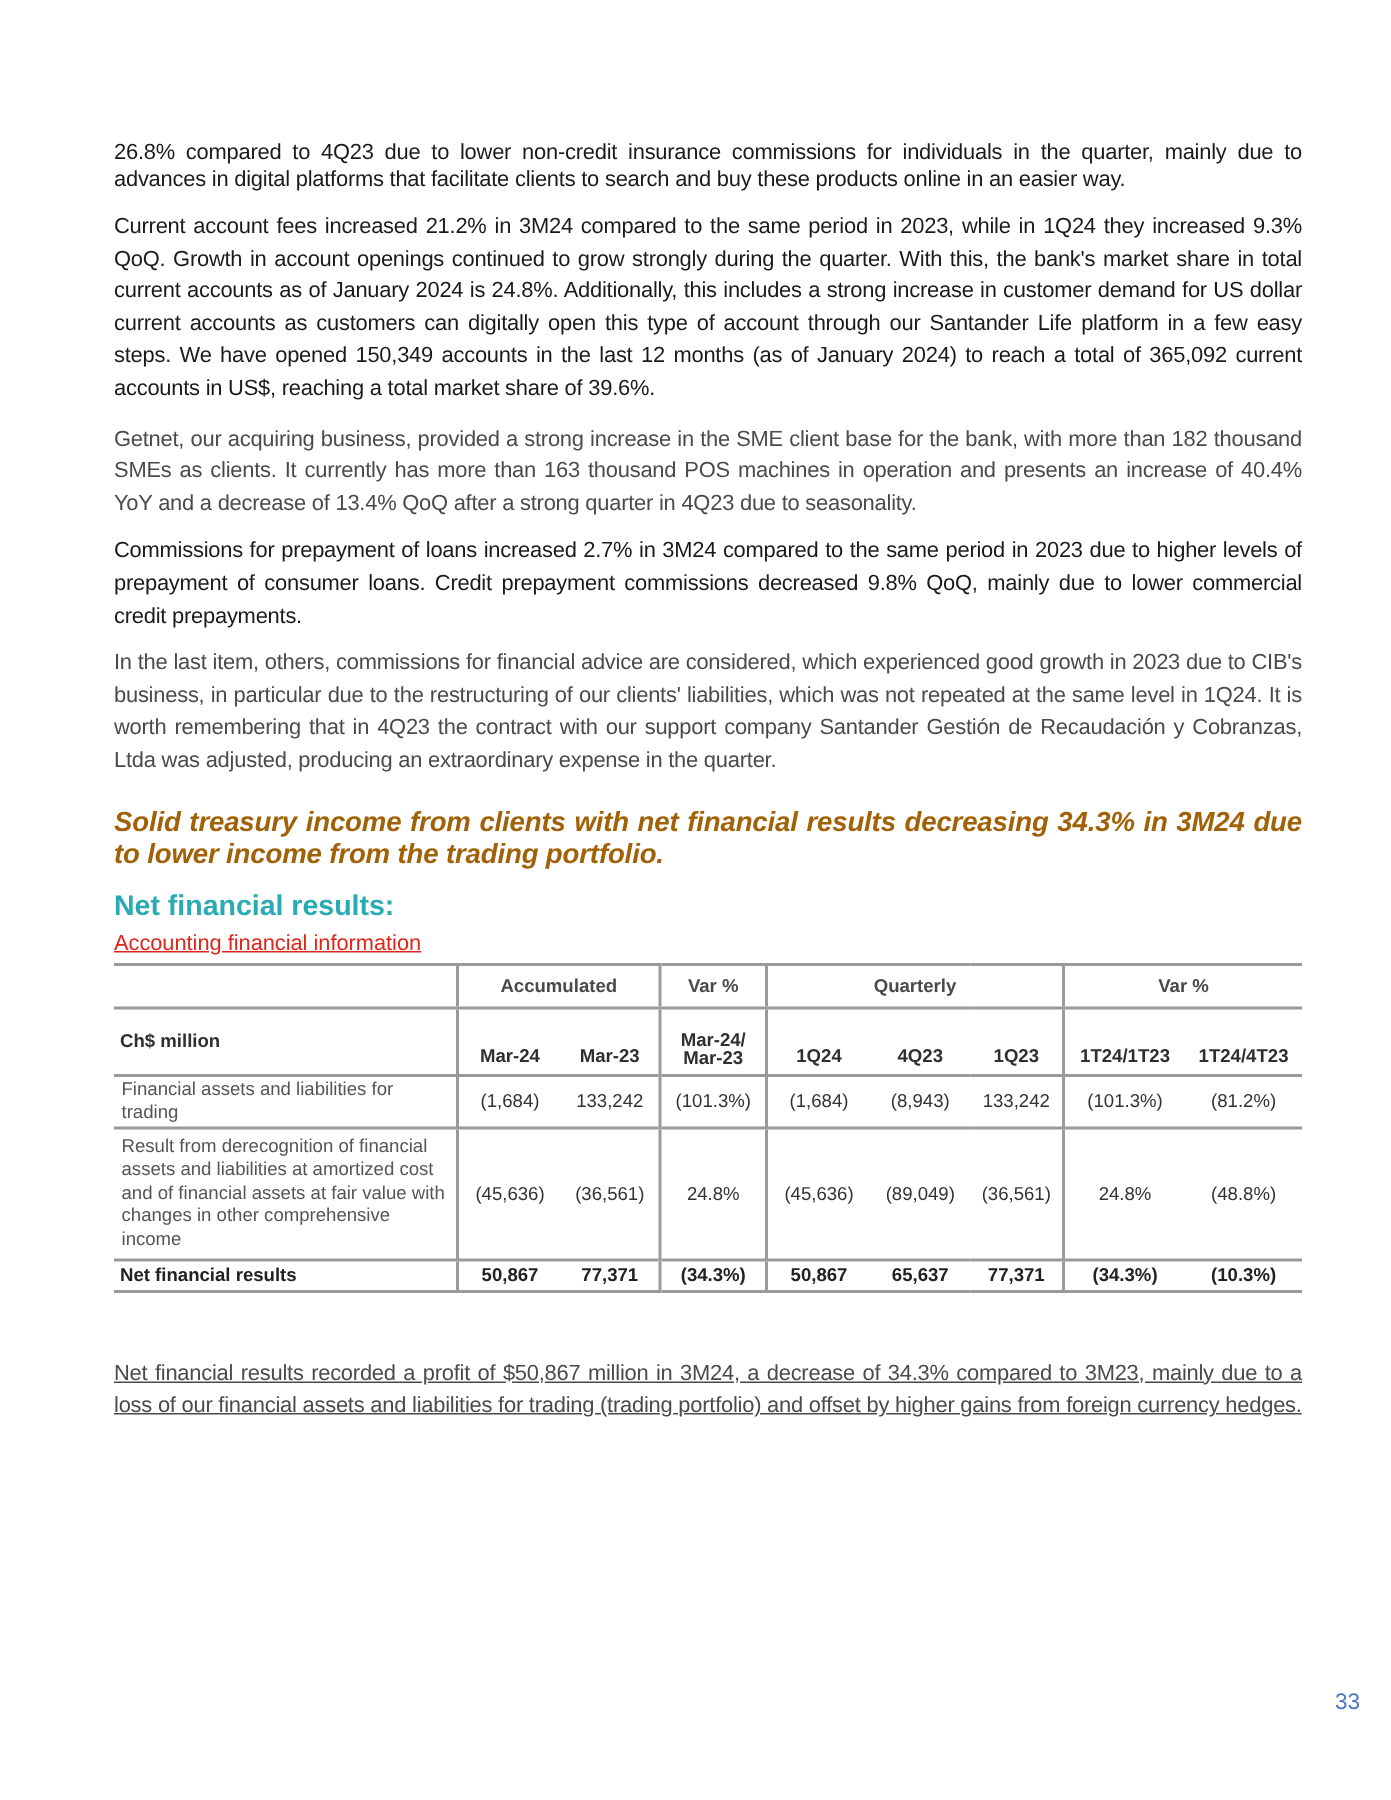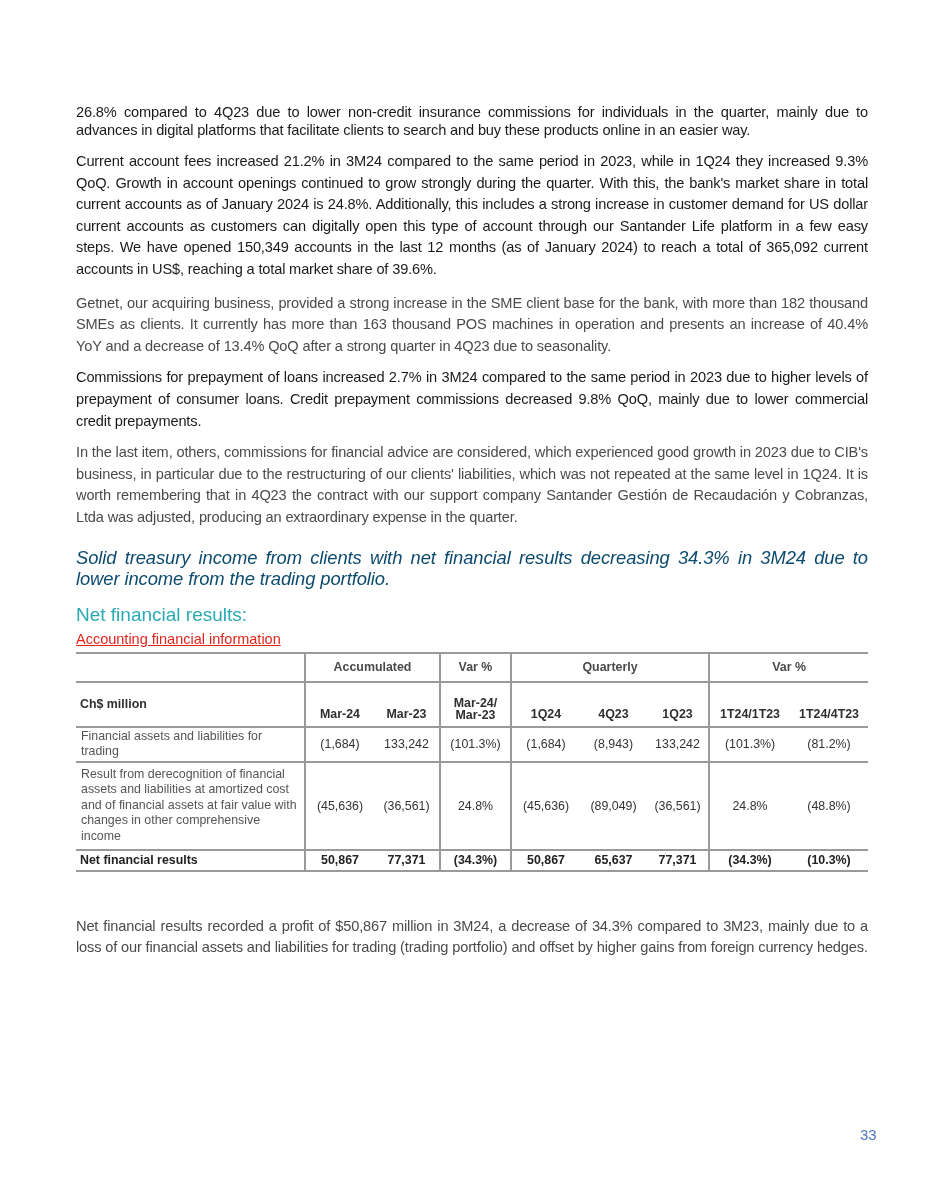--- a/index.html
+++ b/index.html
@@ -1,57 +1,57 @@
 <!DOCTYPE html>
 <html><head>
   <meta charset="utf-8">
   <style>
     html, body { margin: 0; padding: 0; background: #ffffff; }
     body {
       width: 927px; height: 1200px; position: relative; overflow: hidden;
       font-family: "Liberation Sans", sans-serif;
     }
-    .page { position: absolute; left: 76px; top: 103px; width: 792px; }
+    .page { position: absolute; left: 76px; top: 93px; width: 792px; }
     p.para {
       margin: 0; text-align: justify; font-size: 14.6px; line-height: 21.6px;
       letter-spacing: -0.15px;
     }
     .black { color: #1a1a1a; }
     .grey { color: #4a4a4a; }
     #p1 { line-height: 18px; }
     #p2 { margin-top: 12px; }
     #p3 { margin-top: 12px; }
     #p4 { margin-top: 10px; }
     #p5 { margin-top: 10px; }
     .headline {
-      margin: 18px 0 0 0; font-size: 18.4px; line-height: 21px; font-weight: normal;
-      font-style: italic; color: #0c4a6e; text-align: justify; letter-spacing: -0.1px;
+      margin: 18px 0 0 0; font-size: 18.4px; line-height: 21px; font-weight: bold;
+      font-style: italic; color: #a16207; text-align: justify; letter-spacing: -0.1px;
     }
     .section-title {
-      margin: 14px 0 0 0; font-size: 19px; line-height: 24px; font-weight: normal; color: #2aaab2;
+      margin: 14px 0 0 0; font-size: 19px; line-height: 24px; font-weight: bold; color: #2aaab2;
     }
     .section-sub {
       margin: 3px 0 0 0; font-size: 14.5px; line-height: 18px; color: #e0251b; text-decoration: underline;
     }
     table.fin {
       margin-top: 4px; border-collapse: collapse; width: 792px; font-size: 12.4px;
       color: #2f2f2f; table-layout: fixed;
     }
     table.fin td, table.fin th { padding: 0 4px; }
     table.fin .top-row td { border-top: 2px solid #9a9a9a; border-bottom: 2px solid #9a9a9a; height: 27px; font-weight: bold; text-align: center; color: #4a4a4a;}
     table.fin .hdr-row td { height: 38px; font-weight: bold; color: #2f2f2f; vertical-align: bottom; padding-bottom: 5px; text-align: center; }
     table.fin .hdr-row td.lbl { text-align: left; vertical-align: middle; padding-bottom: 0; padding-top: 0;}
     table.fin .hdr-row td.two { line-height: 12px; }
     table.fin .body-row td { border-top: 2px solid #9a9a9a; text-align: center; vertical-align: middle; color: #333; }
     table.fin .body-row td.lbl { text-align: left; color: #555; line-height: 15.5px; padding: 1px 6px 1px 5px; font-size: 12.4px;}
     table.fin .total-row td { border-top: 2px solid #9a9a9a; border-bottom: 2px solid #9a9a9a; height: 19px; font-weight: bold; text-align: center; color: #222; }
     table.fin .total-row td.lbl { text-align: left; }
     .vb { border-left: 2px solid #9a9a9a; border-radius: 12px; }
     .page-number {
-      position: absolute; left: 860px; top: 1126px; font-size: 15px; color: #4a76c4;
+      position: absolute; left: 890px; top: 1126px; font-size: 15px; color: #4a76c4;
     }
   </style>
 </head>
 <body>
 
 <div class="page">
   <p class="para black" id="p1">26.8% compared to 4Q23 due to lower non-credit insurance commissions for individuals in the quarter, mainly due to advances in digital platforms that facilitate clients to search and buy these products online in an easier way.</p>
   <p class="para black" id="p2">Current account fees increased 21.2% in 3M24 compared to the same period in 2023, while in 1Q24 they increased 9.3% QoQ. Growth in account openings continued to grow strongly during the quarter. With this, the bank's market share in total current accounts as of January 2024 is 24.8%. Additionally, this includes a strong increase in customer demand for US dollar current accounts as customers can digitally open this type of account through our Santander Life platform in a few easy steps. We have opened 150,349 accounts in the last 12 months (as of January 2024) to reach a total of 365,092 current accounts in US$, reaching a total market share of 39.6%.</p>
   <p class="para grey" id="p3">Getnet, our acquiring business, provided a strong increase in the SME client base for the bank, with more than 182 thousand SMEs as clients. It currently has more than 163 thousand POS machines in operation and presents an increase of 40.4% YoY and a decrease of 13.4% QoQ after a strong quarter in 4Q23 due to seasonality.</p>
   <p class="para black" id="p4">Commissions for prepayment of loans increased 2.7% in 3M24 compared to the same period in 2023 due to higher levels of prepayment of consumer loans. Credit prepayment commissions decreased 9.8% QoQ, mainly due to lower commercial credit prepayments.</p>
@@ -121,16 +121,16 @@
       <td class="vb">(34.3%)</td>
       <td class="vb">50,867</td>
       <td>65,637</td>
       <td>77,371</td>
       <td class="vb">(34.3%)</td>
       <td>(10.3%)</td>
     </tr>
   </tbody>
     </table>
 
-  <p class="para grey" id="p6" style="margin-top:44px;">Net financial results recorded a profit of $50,867 million in 3M24, a decrease of 34.3% compared to 3M23, mainly due to a loss of our financial assets and liabilities for trading (trading portfolio) and offset by higher gains from foreign currency hedges.</p>
+  <p class="para grey" id="p6" style="margin-top:44px;text-decoration:underline;">Net financial results recorded a profit of $50,867 million in 3M24, a decrease of 34.3% compared to 3M23, mainly due to a loss of our financial assets and liabilities for trading (trading portfolio) and offset by higher gains from foreign currency hedges.</p>
 </div>
 
 <div class="page-number">33</div>
 
 </body></html>

